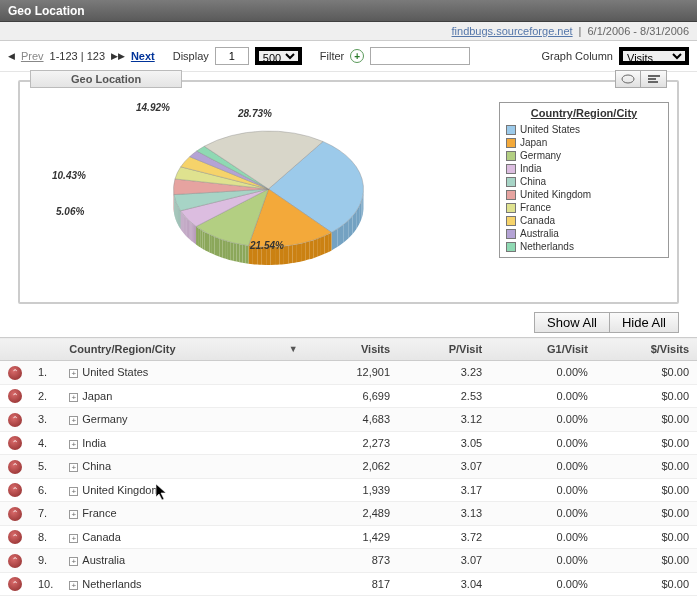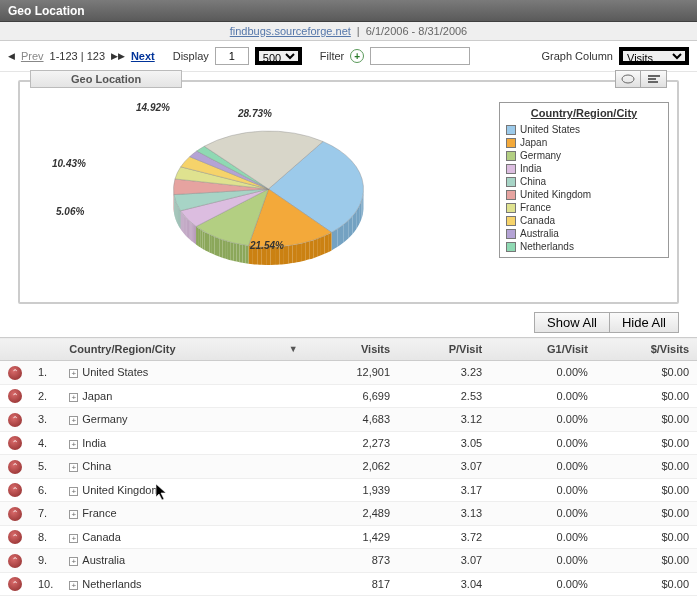--- a/index.html
+++ b/index.html
@@ -3,21 +3,21 @@
 <meta charset="utf-8">
 <style>
 * { box-sizing: border-box; margin: 0; padding: 0; }
 body { font-family: Arial, Helvetica, sans-serif; font-size: 11px; color: #333; background: #fff; width: 697px; }
 .header { background: linear-gradient(#7a7a7a, #5a5a5a); color: #fff; padding: 4px 8px; display: flex; align-items: center; height: 22px; border-bottom: 1px solid #3f3f3f; }
 .header-title { font-weight: bold; font-size: 12px; flex: 1; }
 .header-right { display: flex; align-items: center; gap: 4px; }
 .export-label { color: #fff; font-size: 11px; margin-right: 2px; }
 .icon-btn { width: 16px; height: 14px; background: #fff; border: 1px solid #ccc; display: inline-flex; align-items: center; justify-content: center; font-size: 8px; color: #333; cursor: pointer; }
 .vsep { width: 1px; height: 14px; background: #9a9a9a; margin: 0 4px; }
-.subheader { background: #efefef; border-bottom: 1px solid #ccc; padding: 3px 8px; display: flex; justify-content: center; align-items: center; font-size: 11px; color: #666; gap: 6px; }
+.subheader { background: #efefef; border-bottom: 1px solid #ccc; padding: 3px 8px; display: flex; justify-content: flex-end; align-items: center; font-size: 11px; color: #666; gap: 6px; }
 .subheader a { color: #5577aa; text-decoration: underline; }
 .toolbar { padding: 6px 8px; display: flex; align-items: center; gap: 6px; border-bottom: 1px solid #e5e5e5; }
 .toolbar a { color: #003399; text-decoration: underline; font-weight: bold; }
 .toolbar .disabled { color: #888; text-decoration: underline; }
 .toolbar .counter { color: #333; }
 .nav-arrow { font-size: 9px; color: #333; }
 .display-label { margin-left: 12px; color: #333; }
 .input-small { width: 34px; height: 18px; border: 1px solid #aaa; text-align: center; font-size: 11px; }
 .select-small { height: 18px; border: 4px solid #000000; font-size: 11px; }
 .filter-label { margin-left: 12px; }
@@ -214,21 +214,21 @@
             <path d="M 160 95 L 71.96401107678776 116.79728285464753 A 95 58 0 0 1 65.4451915336182 100.60848082550734 Z" fill="#a7d4c6" stroke="#888" stroke-width="0.4"></path>
             <path d="M 160 95 L 65.4451915336182 100.60848082550734 A 95 58 0 0 1 66.44455952014413 84.92391917377398 Z" fill="#e6a3a0" stroke="#888" stroke-width="0.4"></path>
             <path d="M 160 95 L 66.44455952014413 84.92391917377398 A 95 58 0 0 1 72.2071914196387 72.84014217990065 Z" fill="#dfe28f" stroke="#888" stroke-width="0.4"></path>
             <path d="M 160 95 L 72.2071914196387 72.84014217990065 A 95 58 0 0 1 81.15890616272198 62.64163341879195 Z" fill="#f6d36a" stroke="#888" stroke-width="0.4"></path>
             <path d="M 160 95 L 81.15890616272198 62.64163341879195 A 95 58 0 0 1 88.18913266093578 57.02840753780793 Z" fill="#b4a3d5" stroke="#888" stroke-width="0.4"></path>
             <path d="M 160 95 L 88.18913266093578 57.02840753780793 A 95 58 0 0 1 95.75568824540186 52.27332695297661 Z" fill="#8fd9b3" stroke="#888" stroke-width="0.4"></path>
             <path d="M 160 95 L 95.75568824540186 52.27332695297661 A 95 58 0 0 1 214.4897614533493 47.48918143123844 Z" fill="#d8d6c9" stroke="#888" stroke-width="0.4"></path>
           </svg>
         <div class="pie-label" style="top:14px;left:210px">28.73%</div>
         <div class="pie-label" style="top:8px;left:108px">14.92%</div>
-        <div class="pie-label" style="top:64px;left:24px">10.43%</div>
+        <div class="pie-label" style="top:76px;left:24px">10.43%</div>
         <div class="pie-label" style="top:112px;left:28px">5.06%</div>
         <div class="pie-label" style="top:146px;left:222px">21.54%</div>
       </div>
       <div class="legend-box">
         <div class="legend-title">Country/Region/City</div>
         <div id="legend-rows">
             <div class="legend-row">
               <span class="legend-sw" style="background:#9ccaea"></span>
               <span>United States</span>
             </div>

